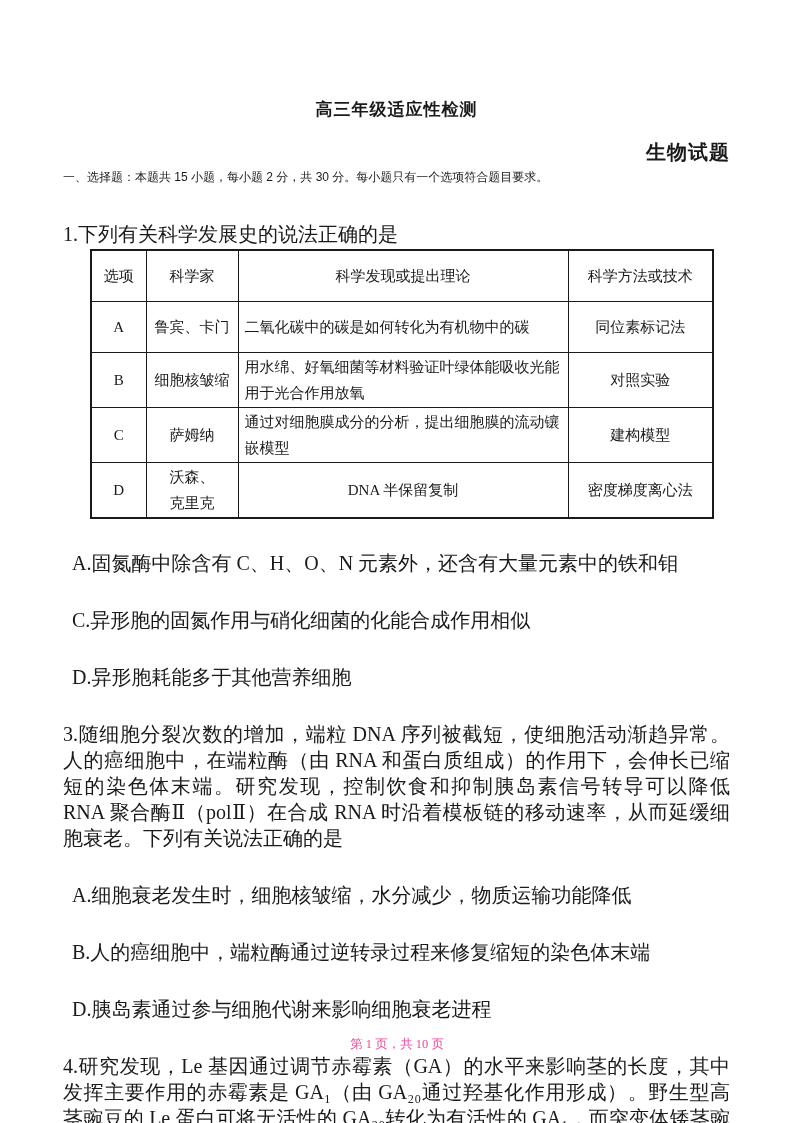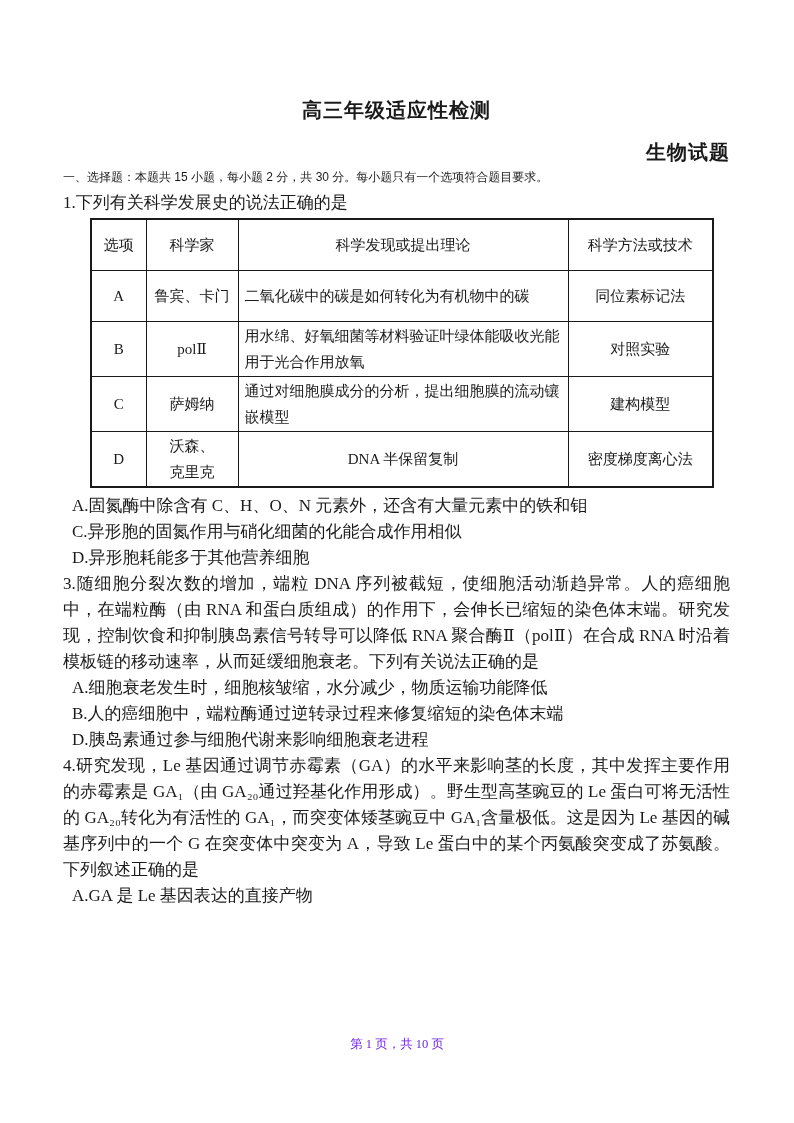--- a/index.html
+++ b/index.html
@@ -12,44 +12,45 @@
     background: #ffffff;
     color: #1a1a1a;
     font-family: "Liberation Serif", "DejaVu Serif", serif;
     padding: 98px 64px 0 63px;
     overflow: hidden;
   }
   .doc-title {
     text-align: center;
     font-family: "Liberation Sans", "DejaVu Sans", sans-serif;
     font-weight: 700;
-    font-size: 20px;
+    font-size: 17px;
     line-height: 24px;
     letter-spacing: 1px;
   }
   .doc-subtitle {
     text-align: right;
     font-family: "Liberation Sans", "DejaVu Sans", sans-serif;
     font-weight: 700;
     font-size: 20px;
     line-height: 23px;
     margin-top: 19px;
     letter-spacing: 1px;
   }
   .section-header {
     font-family: "Liberation Sans", "DejaVu Sans", sans-serif;
     font-weight: 400;
     font-size: 12px;
     line-height: 26px;
     text-align: justify;
   }
   .stem, .option {
-    font-size: 17px;
+    font-size: 20px;
     line-height: 26px;
     text-align: justify;
+    margin-top: 31px;
   }
   .option { padding-left: 9px; }
   .q-table {
     border-collapse: collapse;
     margin: 2px 0 5px 27px;
     width: 622px;
     table-layout: fixed;
     border: 2px solid #1a1a1a;
   }
   .q-table th, .q-table td {
@@ -68,21 +69,21 @@
   .q-table td.left { text-align: left; }
   .q-table td.prewrap { white-space: pre-line; }
   .q-table tr.tall td { height: 54px; padding-top: 1px; padding-bottom: 1px; }
   .q-table tr.short td { height: 27px; }
   .page-footer {
     position: absolute;
     left: 0; right: 0;
     bottom: 70px;
     text-align: center;
     font-size: 12.5px;
-    color: #6d28d9;
+    color: #ec4899;
   }
 </style>
 </head>
 <body>
 
 <div class="page">
 
   <h1 class="doc-title">高三年级适应性检测</h1>
   <h2 class="doc-subtitle">生物试题</h2>
 
@@ -107,21 +108,21 @@
       </thead>
       <tbody>
         <tr class="short">
           <td>A</td>
           <td>鲁宾、卡门</td>
           <td class="left">二氧化碳中的碳是如何转化为有机物中的碳</td>
           <td>同位素标记法</td>
         </tr>
         <tr class="tall">
           <td>B</td>
-          <td>polⅡ</td>
+          <td>细胞核皱缩</td>
           <td class="left">用水绵、好氧细菌等材料验证叶绿体能吸收光能用于光合作用放氧</td>
           <td>对照实验</td>
         </tr>
         <tr class="tall">
           <td>C</td>
           <td>萨姆纳</td>
           <td class="left">通过对细胞膜成分的分析，提出细胞膜的流动镶嵌模型</td>
           <td>建构模型</td>
         </tr>
         <tr class="tall">

